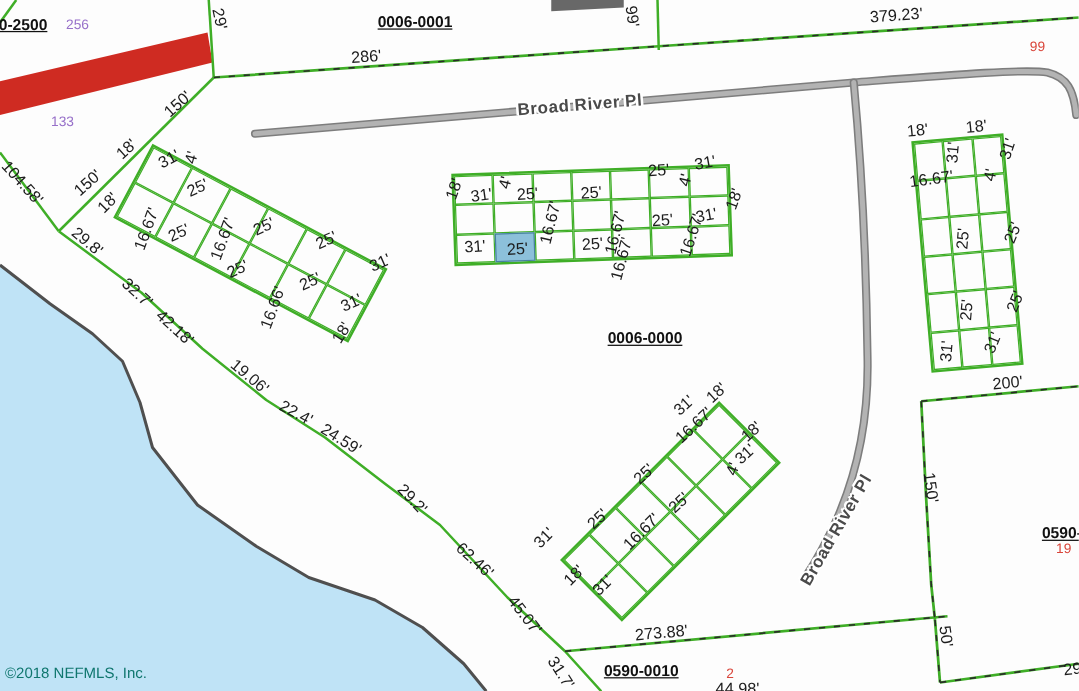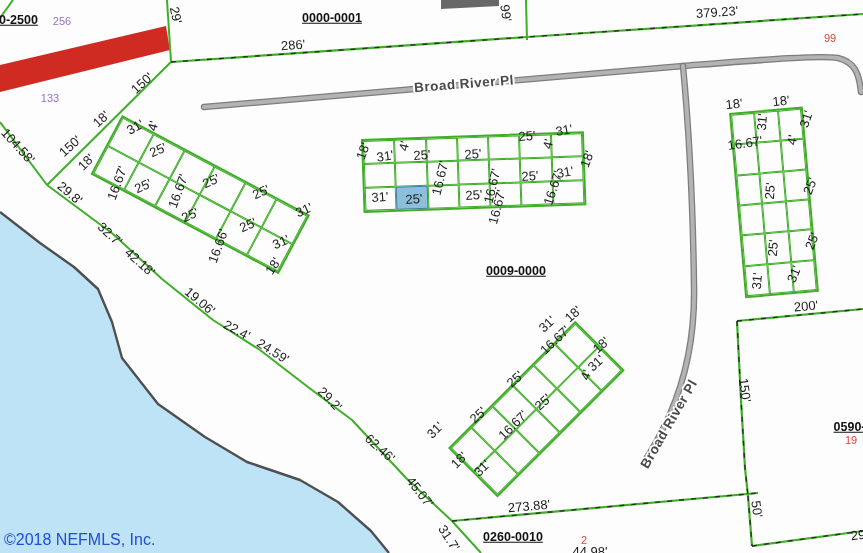--- a/index.html
+++ b/index.html
@@ -10,21 +10,21 @@
   .dim{position:absolute;font-size:13px;color:#1c1c1c;white-space:nowrap;
        transform:translate(-50%,-50%) rotate(var(--r));line-height:1;}
   .pid{position:absolute;font-size:12.5px;font-weight:bold;color:#111;
        text-decoration:underline;white-space:nowrap;transform:translate(-50%,-50%);line-height:1;}
   .lotnum{position:absolute;font-size:11px;white-space:nowrap;transform:translate(-50%,-50%);line-height:1;}
   .lotnum.purple{color:#9770c9;}
   .lotnum.red{color:#d9453a;}
   .roadlabel{position:absolute;font-size:13.5px;font-weight:bold;color:#4a4a4a;letter-spacing:.5px;
        white-space:nowrap;transform:translate(-50%,-50%) rotate(var(--r));line-height:1;
        text-shadow:-1px -1px 0 #fff,1px -1px 0 #fff,-1px 1px 0 #fff,1px 1px 0 #fff,0 2px 0 #fff,0 -2px 0 #fff,2px 0 0 #fff,-2px 0 0 #fff;}
-  .watermark{position:absolute;left:4px;top:531px;font-size:16px;color:#1d4ed8;}
+  .watermark{position:absolute;left:4px;top:531px;font-size:12px;color:#0f766e;}
   .cluster{position:absolute;transform-origin:0 0;display:grid;border:2px solid #3fae27;box-sizing:border-box;}
   .cell{border:1px solid #3fae27;box-sizing:border-box;}
   .cell.hl{background:#8cc0da;border:1.5px solid #46809f;}
 </style>
 </head>
 <body>
 
 <div id="map">
 
   <svg width="863" height="553" viewBox="0 0 863 553">
@@ -224,23 +224,23 @@
       <span class="dim" style="left: 547px; top: 324px; --r: -42deg;">31'</span>
       <span class="dim" style="left: 601px; top: 345px; --r: -42deg;">18'</span>
       <span class="dim" style="left: 596px; top: 363px; --r: -42deg;">31'</span>
       <span class="dim" style="left: 586px; top: 375px; --r: -70deg;">4'</span>
       <span class="dim" style="left: 745px; top: 390px; --r: 82deg;">150'</span>
       <span class="dim" style="left: 757px; top: 509px; --r: 82deg;">50'</span>
       <span class="dim" style="left: 529px; top: 506px; --r: -5deg;">273.88'</span>
       <span class="dim" style="left: 858px; top: 535px; --r: -6deg;">29</span>
       <span class="dim" style="left: 590px; top: 551px; --r: 0deg;">44.98'</span>
       <span class="pid" style="left: 8px; top: 20px;">0000-2500</span>
-      <span class="pid" style="left: 332px; top: 18px;">0000-0001</span>
-      <span class="pid" style="left: 516px; top: 271px;">0009-0000</span>
-      <span class="pid" style="left: 513px; top: 537px;">0260-0010</span>
+      <span class="pid" style="left: 332px; top: 18px;">0006-0001</span>
+      <span class="pid" style="left: 516px; top: 271px;">0006-0000</span>
+      <span class="pid" style="left: 513px; top: 537px;">0590-0010</span>
       <span class="pid" style="left: 853px; top: 427px;">0590-0</span>
       <span class="lotnum purple" style="left: 62px; top: 21px;">256</span>
       <span class="lotnum purple" style="left: 50px; top: 98px;">133</span>
       <span class="lotnum red" style="left: 830px; top: 38px;">99</span>
       <span class="lotnum red" style="left: 851px; top: 440px;">19</span>
       <span class="lotnum red" style="left: 584px; top: 540px;">2</span>
       <span class="roadlabel" style="left: 464px; top: 84px; --r: -4.5deg;">Broad River Pl</span>
       <span class="roadlabel" style="left: 669px; top: 424px; --r: -60deg;">Broad River Pl</span>
     </div>
 

